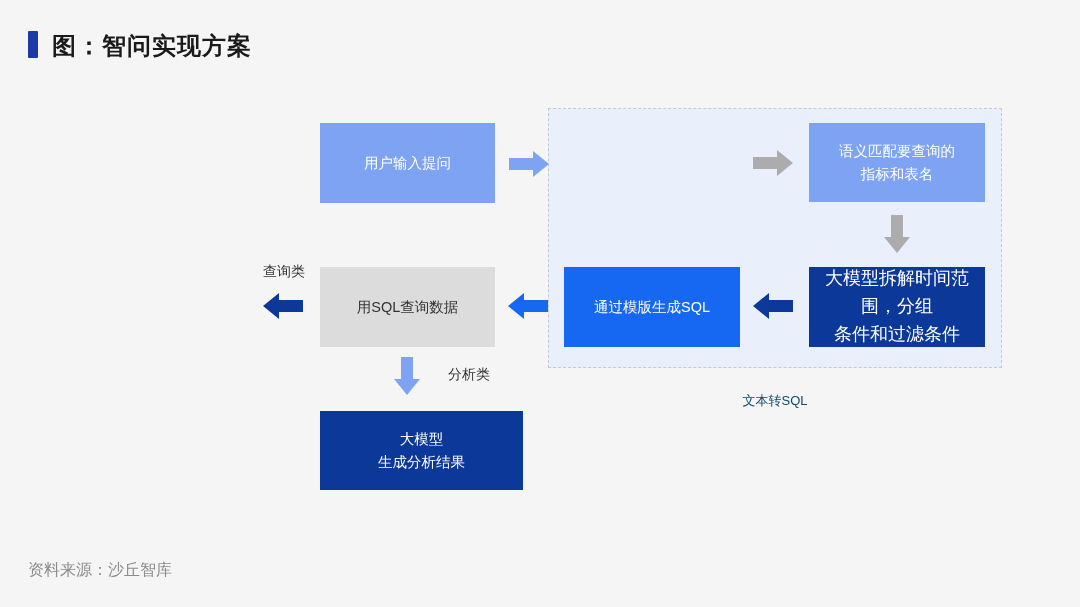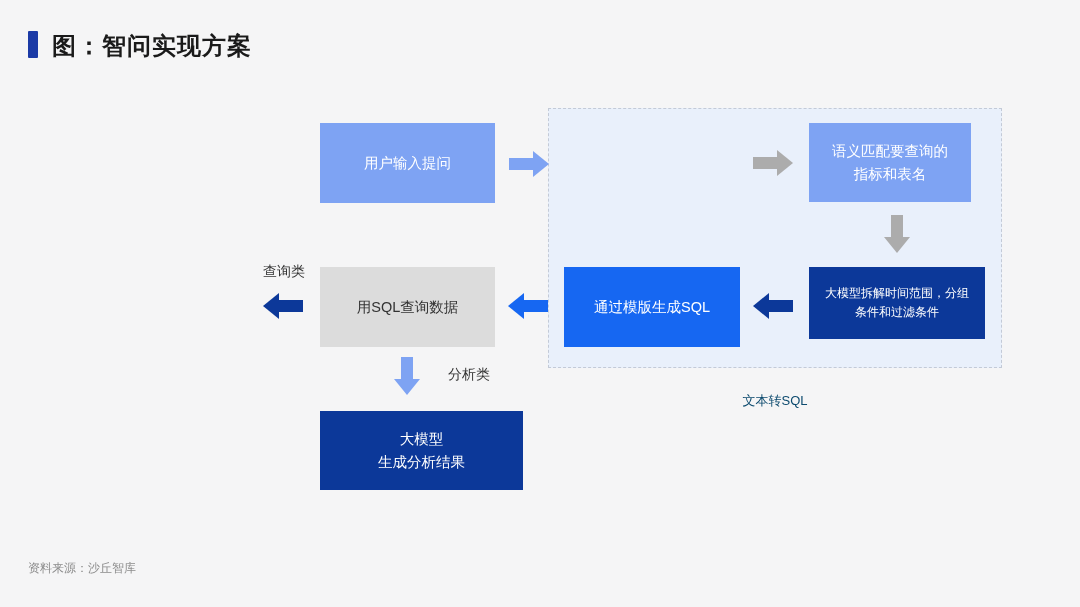--- a/index.html
+++ b/index.html
@@ -80,39 +80,39 @@
   }
   
   .edge-label{
     position:absolute;
     font-size:14px;color:#333333;
     text-align:center;
   }
   
   .source{
     position:absolute;left:28px;top:560px;
-    font-size:12px;color:#8c8c8c;
+    font-size:16px;color:#8c8c8c;
   }
 </style>
 </head>
 <body>
 
 <div class="stage">
 
   <span class="accent"></span>
   <h1 class="title">图：智问实现方案</h1>
 
   <div class="group-box"></div>
   <div class="group-label">文本转SQL</div>
 
   <div class="node light" style="left:320px;top:123px;width:175px;height:80px">用户输入提问</div>
-  <div class="node light" style="left:809px;top:123px;width:162px;height:79px">语义匹配要查询的
+  <div class="node light" style="left:809px;top:123px;width:176px;height:79px">语义匹配要查询的
 指标和表名</div>
 
-  <div class="node navy" style="left:809px;top:267px;width:176px;height:72px;font-size:12px">大模型拆解时间范围，分组
+  <div class="node navy" style="left:809px;top:267px;width:176px;height:80px;font-size:18px">大模型拆解时间范围，分组
 条件和过滤条件</div>
   <div class="node blue" style="left:564px;top:267px;width:176px;height:80px">通过模版生成SQL</div>
   <div class="node gray" style="left:320px;top:267px;width:175px;height:80px">用SQL查询数据</div>
 
   <div class="node navy" style="left:320px;top:411px;width:203px;height:79px">大模型
 生成分析结果</div>
 
   <div class="arrow right c-light" style="left:509px;top:151px">
       <i class="shaft"></i>
       <i class="head"></i>

